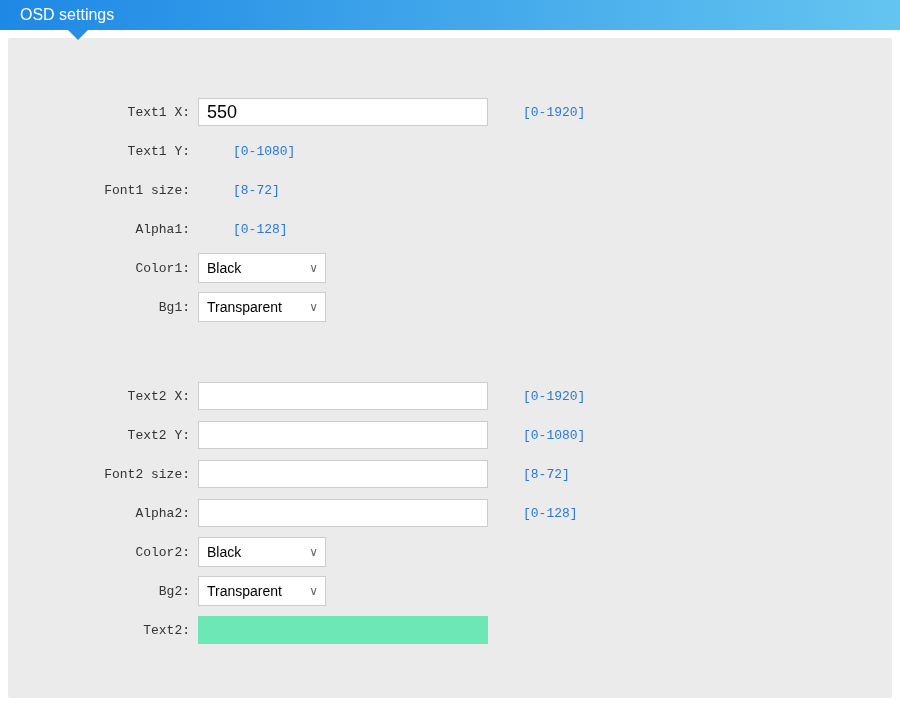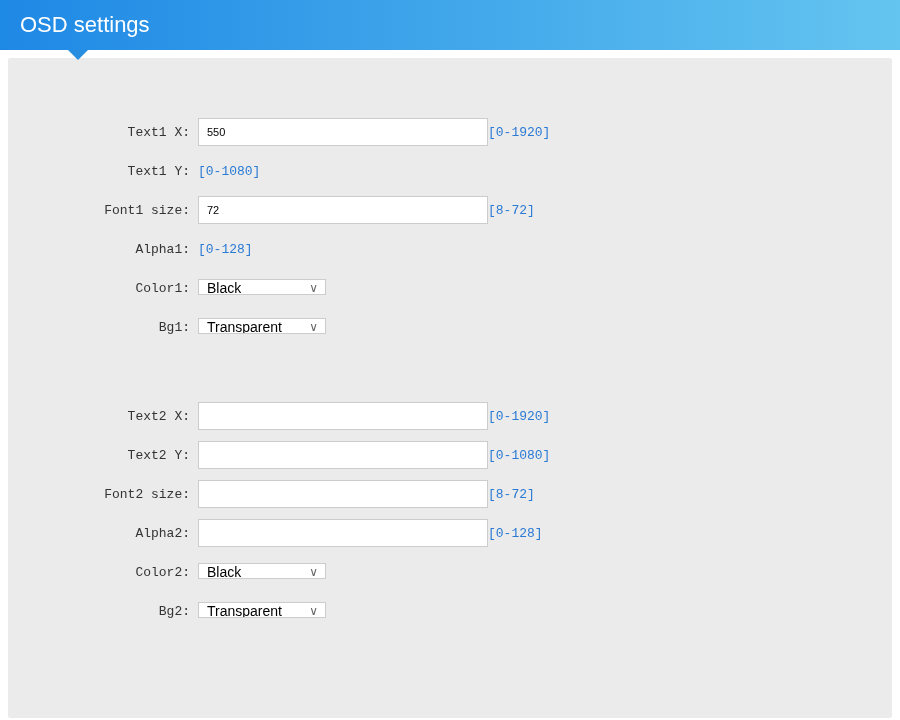--- a/index.html
+++ b/index.html
@@ -10,22 +10,22 @@
     body {
       font-family: Arial, sans-serif;
       background: #fff;
       width: 900px;
       height: 720px;
       overflow: hidden;
     }
     .header {
       background: linear-gradient(to right, #1e88e5, #64c5f0);
       color: #fff;
-      padding: 12px 20px;
-      font-size: 22px;
+      padding: 6px 20px;
+      font-size: 16px;
       font-weight: 300;
       position: relative;
     }
     .header-arrow {
       position: absolute;
       bottom: -10px;
       left: 68px;
       width: 0;
       height: 0;
       border-left: 10px solid transparent;
@@ -52,26 +52,26 @@
       font-size: 13px;
       color: #333;
       padding-right: 8px;
     }
     .form-input {
       width: 290px;
       height: 28px;
       border: 1px solid #ccc;
       background: #fff;
       padding: 0 8px;
-      font-size: 11px;
+      font-size: 18px;
       font-family: Arial, sans-serif;
     }
     .form-select {
       width: 128px;
-      height: 16px;
+      height: 30px;
       border: 1px solid #ccc;
       background: #fff;
       padding: 0 24px 0 8px;
       font-size: 14px;
       font-family: Arial, sans-serif;
       appearance: none;
       -webkit-appearance: none;
       position: relative;
     }
     .select-wrapper {
@@ -81,20 +81,21 @@
     .select-chevron {
       position: absolute;
       right: 8px;
       top: 50%;
       transform: translateY(-50%);
       pointer-events: none;
       font-size: 12px;
       color: #666;
     }
     .form-hint {
+      margin-left: 35px;
       font-family: "Courier New", monospace;
       font-size: 13px;
       color: #2a7ad4;
     }
     .text-display {
       width: 290px;
       height: 28px;
       background: #6ee7b7;
       border: none;
     }
@@ -118,21 +119,20 @@
     <div class="form-hint">[0-1920]</div>
   </div>
 
   <div class="form-row">
     <div class="form-label">Text1 Y:</div>
     <div class="form-hint">[0-1080]</div>
   </div>
 
   <div class="form-row">
     <div class="form-label">Font1 size:</div>
-    <input class="form-input" type="text" value="72" style="">
     <div class="form-hint">[8-72]</div>
   </div>
 
   <div class="form-row">
     <div class="form-label">Alpha1:</div>
     <div class="form-hint">[0-128]</div>
   </div>
 
   <div class="form-row">
     <div class="form-label">Color1:</div>
@@ -194,14 +194,18 @@
   <div class="form-row">
     <div class="form-label">Bg2:</div>
     <div class="select-wrapper">
       <select class="form-select">
         <option>Transparent</option>
       </select>
       <span class="select-chevron">∨</span>
     </div>
   </div>
 
+  <div class="form-row">
+    <div class="form-label">Text2:</div>
+    <input class="text-display" type="text" value="" style="">
+  </div>
 
 </div>
 
 </body></html>

